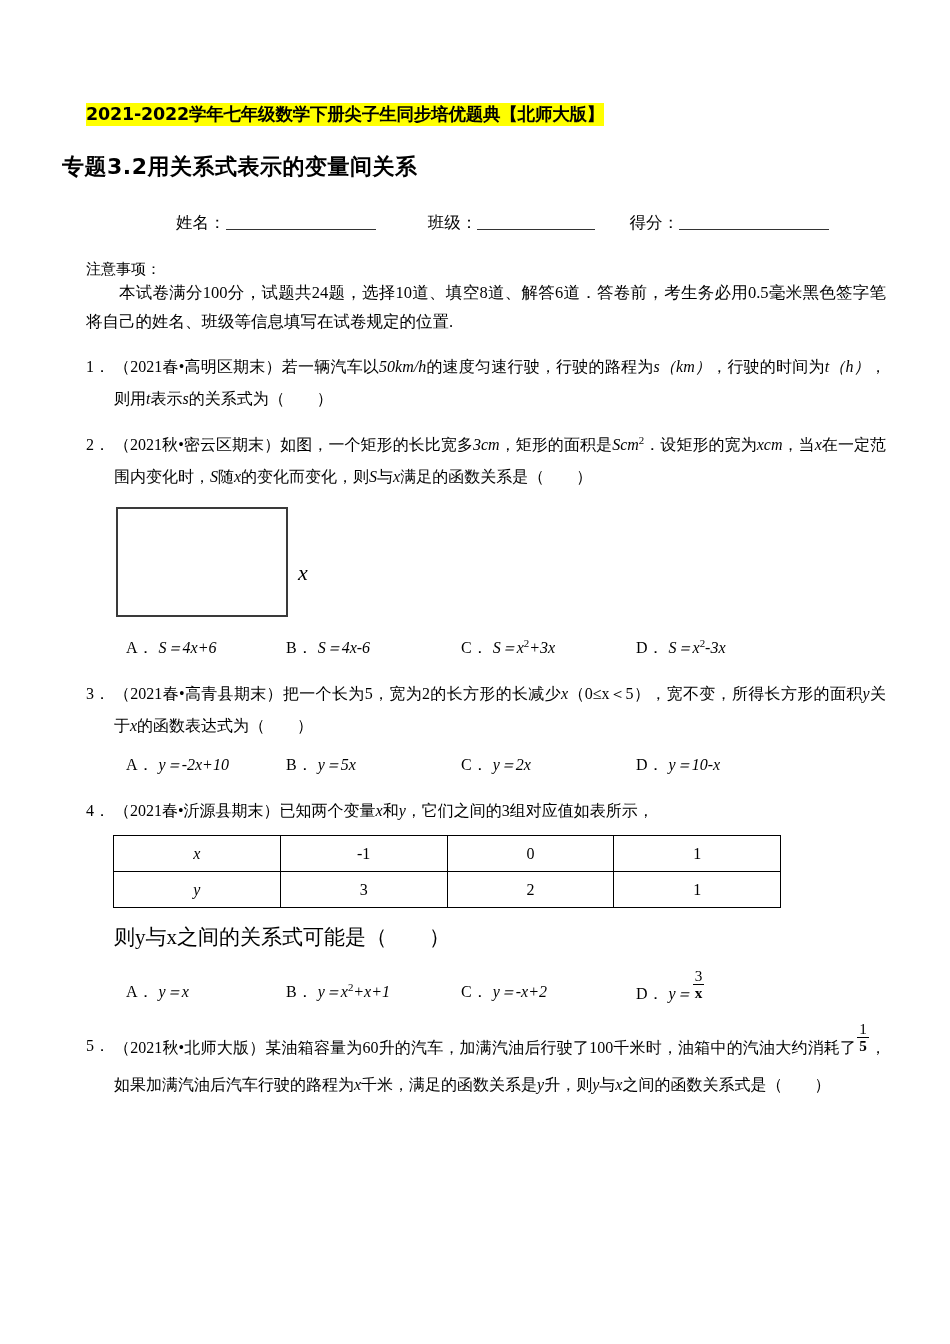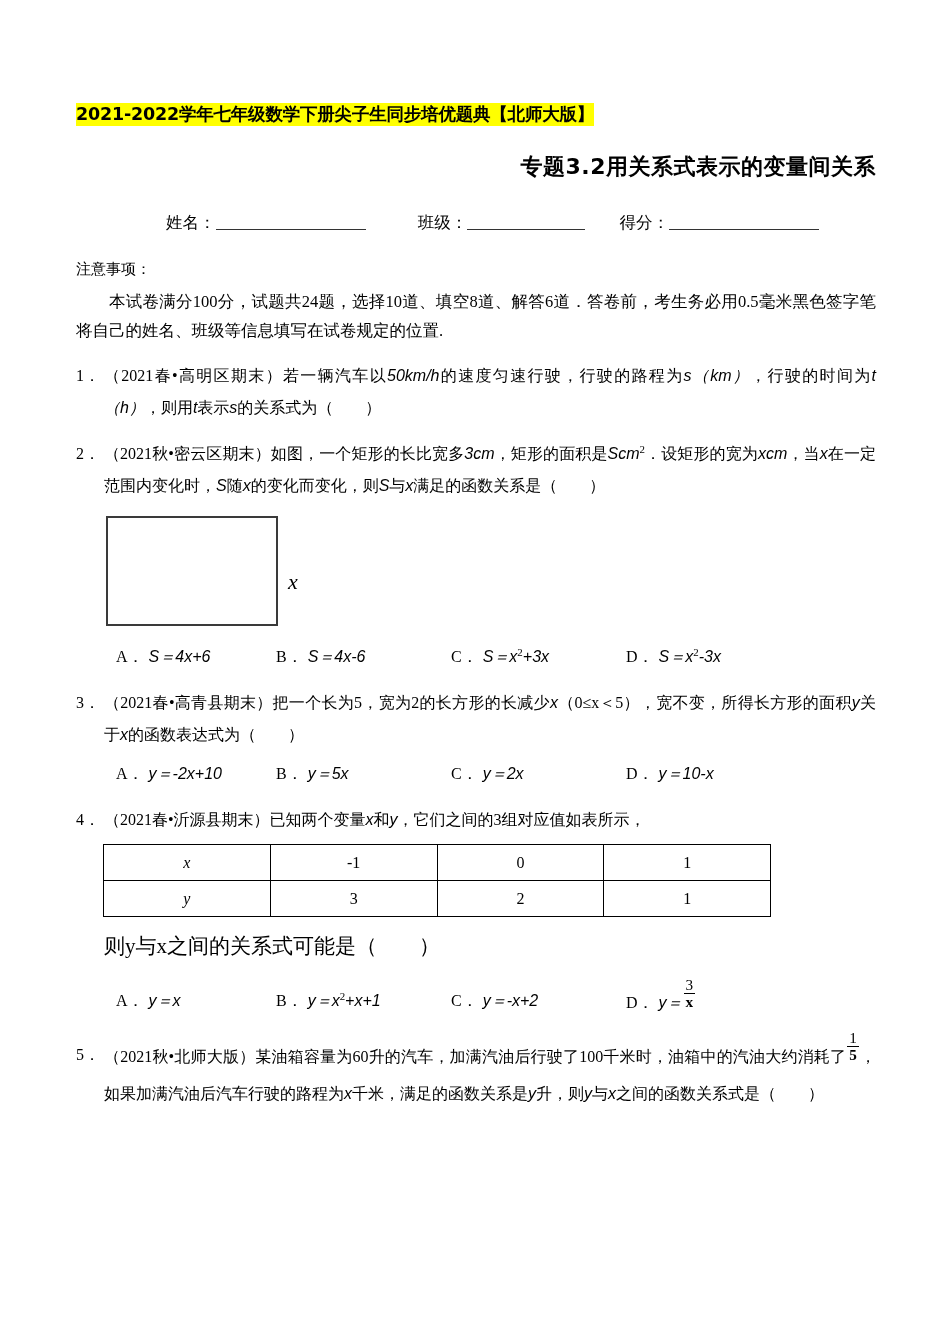--- a/index.html
+++ b/index.html
@@ -17,40 +17,40 @@
   }
   .page {
     position: relative;
     width: 950px;
     height: 1344px;
     padding: 0;
     box-sizing: border-box;
   }
   .content {
     position: absolute;
-    left: 76px;
+    left: 86px;
     top: 104px;
     width: 800px;
   }
 
   
   .banner {
     font-family: "DejaVu Sans", "Liberation Sans", sans-serif;
     font-weight: bold;
     font-size: 17.5px;
     line-height: 1.25;
     letter-spacing: -0.2px;
     white-space: nowrap;
   }
   .banner span.hl {
     background: #FFFF00;
     padding: 1px 0 2px 0;
   }
   .doc-title {
-    text-align: right;
+    text-align: left;
     font-family: "DejaVu Sans", "Liberation Sans", sans-serif;
     font-weight: bold;
     font-size: 22px;
     margin-top: 26px;
     margin-left: -24px;
     letter-spacing: 0.5px;
   }
 
   .info-line {
     margin-top: 30px;
@@ -67,21 +67,20 @@
   }
   .gap-a { display: inline-block; width: 44px; }
   .gap-b { display: inline-block; width: 26px; }
 
   
   .notice-title {
     margin-top: 26px;
     font-size: 15px;
   }
   .notice-body {
-    margin-top: 9px;
     font-size: 16.5px;
     line-height: 1.75;
     text-indent: 33px;
     text-align: justify;
     font-family: Liberation Serif, serif;
   }
   .section-head {
     margin-top: 10px;
     font-size: 16.5px;
     font-weight: bold;
@@ -109,21 +108,21 @@
     margin-top: 6px;
     padding-left: 40px;
     font-size: 16px;
     white-space: nowrap;
   }
   .opt {
     display: inline-block;
     vertical-align: middle;
   }
   .opt .lab { margin-right: 5px; }
-  i.v { font-style: italic; font-family: Liberation Sans, sans-serif; }
+  i.v { font-style: italic; font-family: Liberation Serif, serif; }
   .sup { font-size: 0.68em; vertical-align: super; }
 
   
   .frac {
     display: inline-block;
     vertical-align: -0.32em;
     text-align: center;
     line-height: 1.05;
     margin: 0 1px;
     position: relative;

